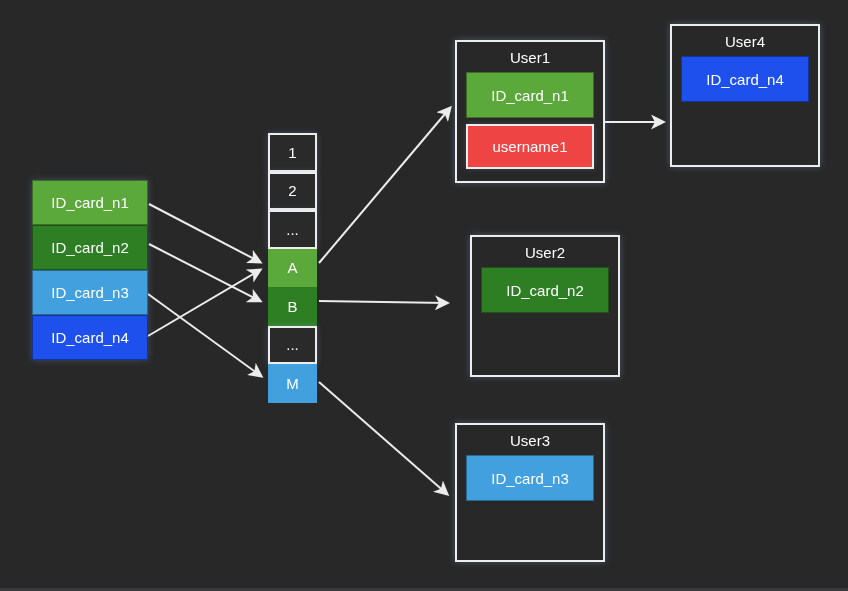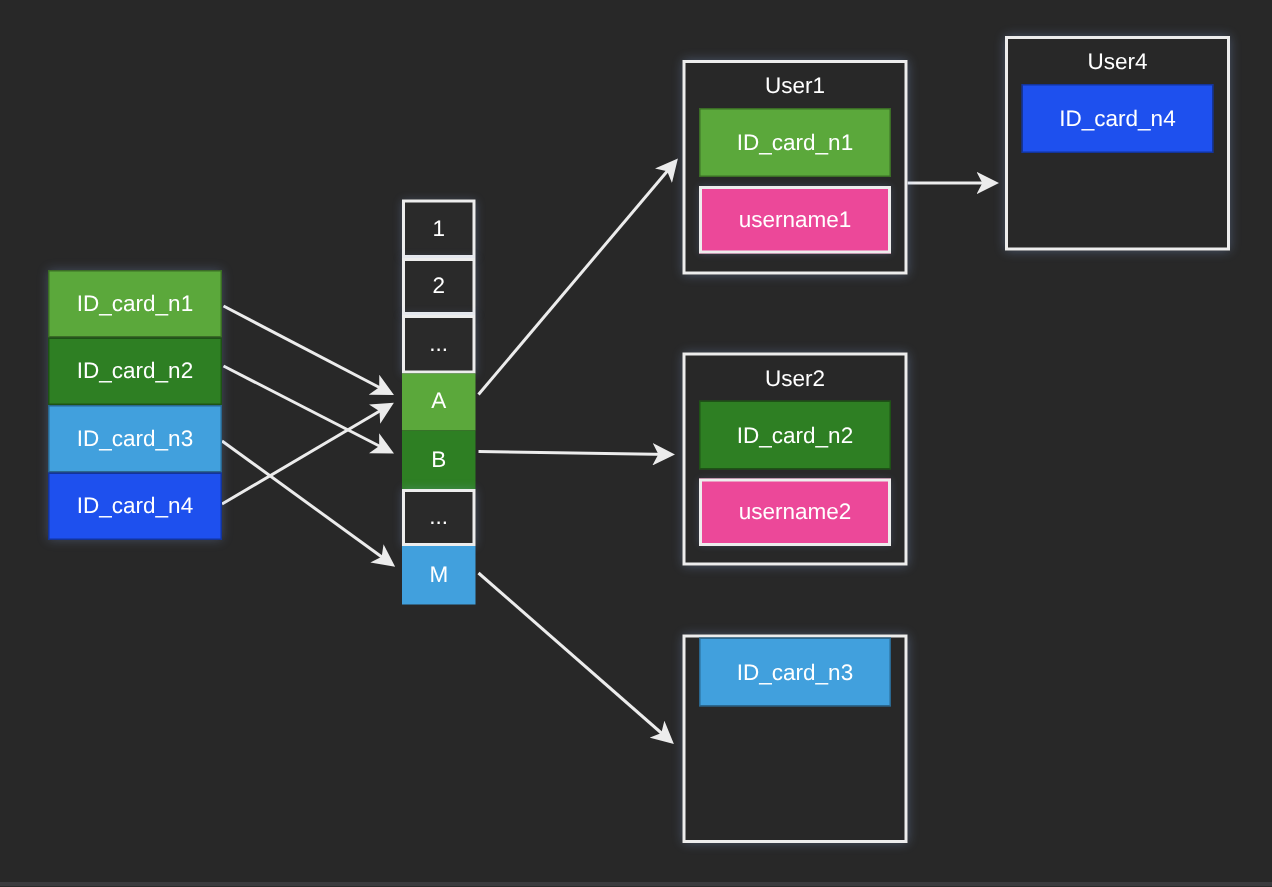--- a/index.html
+++ b/index.html
@@ -73,21 +73,21 @@
     position: absolute;
     width: 150px;
     height: 143px;
     border: 2px solid #ededed;
     box-sizing: border-box;
     box-shadow: 0 0 7px rgba(150,185,255,0.3);
     background: #282828;
   }
   .u1 { left: 455px; top: 40px; }
   .u4 { left: 670px; top: 24px; }
-  .u2 { left: 455px; top: 235px; height: 142px; }
+  .u2 { left: 470px; top: 235px; height: 142px; }
   .u3 { left: 455px; top: 423px; height: 139px; }
   .user-title {
     height: 30px;
     display: flex;
     align-items: center;
     justify-content: center;
   }
   .user-card {
     margin: 0 9px;
     height: 46px;
@@ -95,21 +95,21 @@
     align-items: center;
     justify-content: center;
     border: 1px solid rgba(0,0,0,0.35);
     box-sizing: border-box;
   }
   .user-username {
     margin: 6px 9px 0 9px;
     height: 45px;
     border: 2px solid #ededed;
     box-sizing: border-box;
-    background: #ec4899;
+    background: #ef4444;
     display: flex;
     align-items: center;
     justify-content: center;
     box-shadow: 0 0 5px rgba(150,185,255,0.2);
   }
 </style>
 </head>
 <body>
 
 <div class="canvas">
@@ -154,22 +154,22 @@
   </div>
 
   <div class="user-box u4">
     <div class="user-title">User4</div>
     <div class="user-card" style="background-color: rgb(30, 80, 238);">ID_card_n4</div>
   </div>
 
   <div class="user-box u2">
     <div class="user-title">User2</div>
     <div class="user-card" style="background-color: rgb(46, 127, 35);">ID_card_n2</div>
-    <div class="user-username">username2</div>
   </div>
 
   <div class="user-box u3">
+    <div class="user-title">User3</div>
     <div class="user-card" style="background-color: rgb(65, 160, 221);">ID_card_n3</div>
   </div>
 
   <div class="bottom-edge"></div>
 
 </div>
 
 </body></html>

